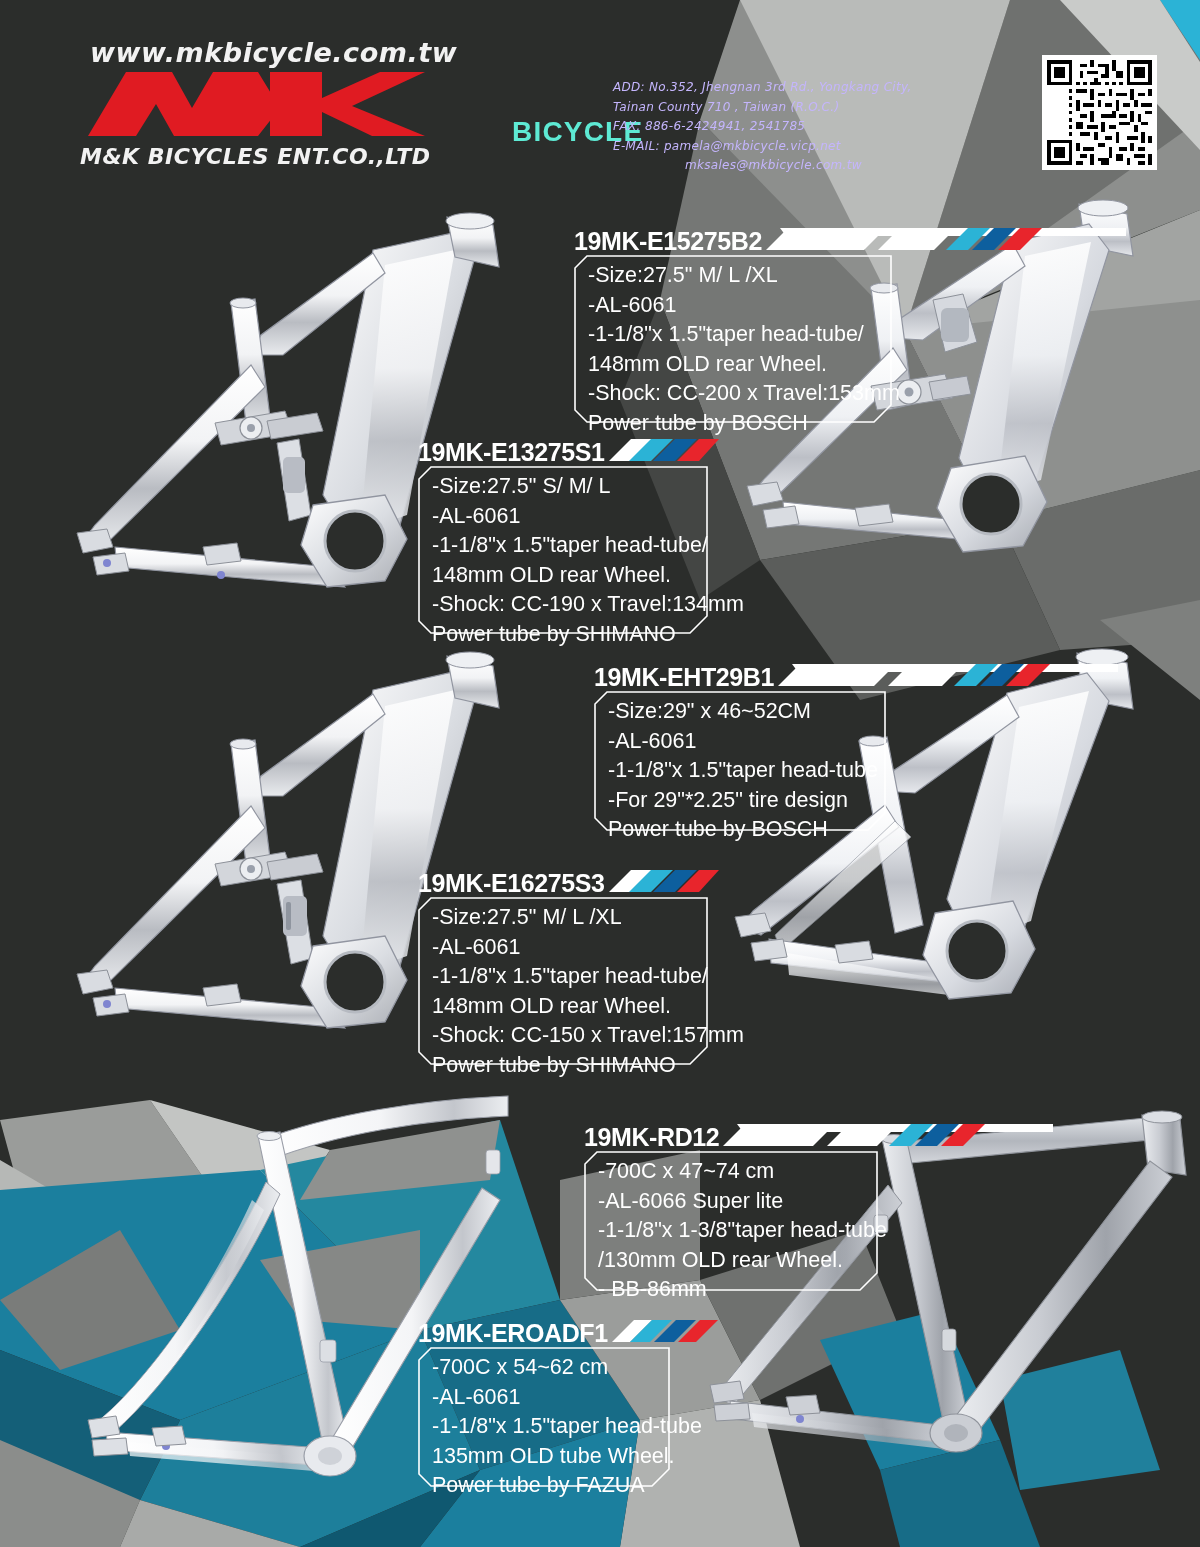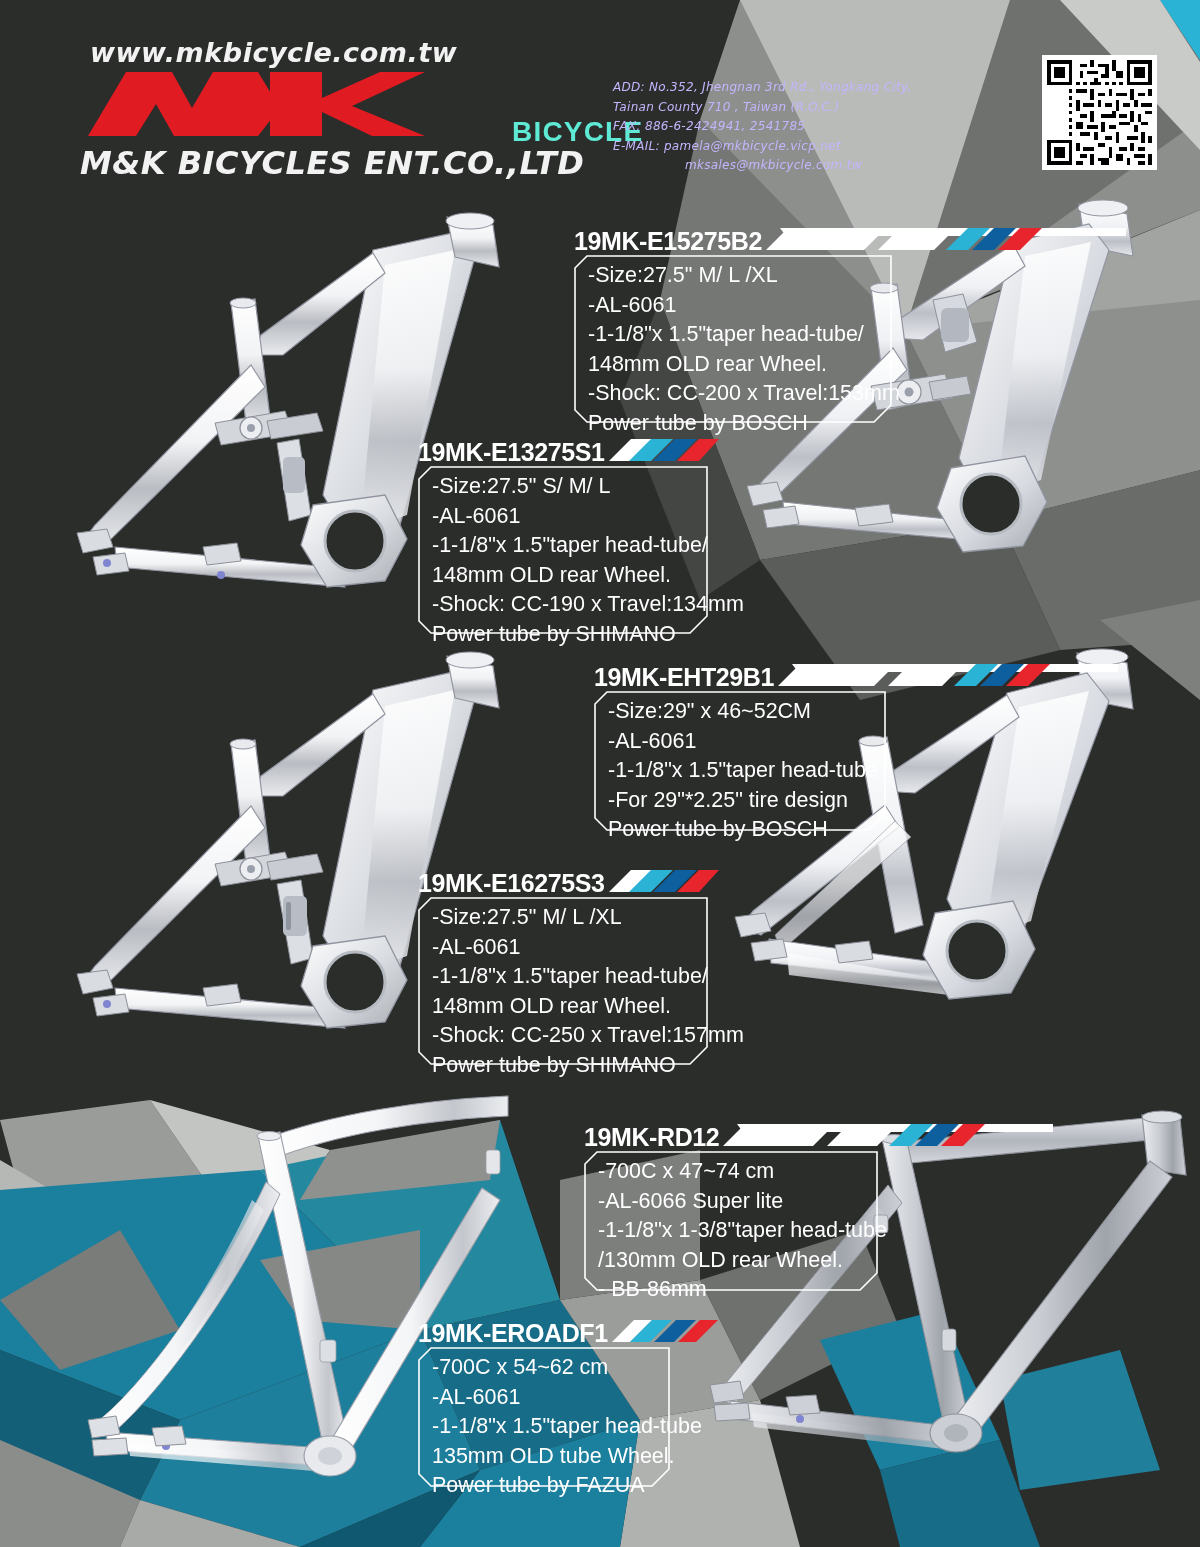--- a/index.html
+++ b/index.html
@@ -25,21 +25,21 @@
     position:absolute;left:10px;top:0;white-space:nowrap;
     transform:scaleX(1.04);transform-origin:left center;
   }
   .logo-mk{
     position:absolute;left:0px;top:26px;width:345px;height:78px;
   }
   .logo-mk svg{display:block;}
   .logo-sub{
     font-family:"DejaVu Sans",sans-serif;
     font-style:italic;font-weight:bold;
-    font-size:32px;letter-spacing:.5px;color:#f2f2f2;
+    font-size:22px;letter-spacing:.5px;color:#f2f2f2;
     position:absolute;left:0px;top:106px;white-space:nowrap;
   }
   .logo-bicycle{
     position:absolute;left:432px;top:78px;
     font-family:"Liberation Sans",sans-serif;
     font-weight:bold;font-size:28px;letter-spacing:1.2px;color:#5eead4;
   }
 
   .contact{
     position:absolute;left:613px;top:50px;width:440px;
@@ -636,21 +636,21 @@
     </div>
     <div class="box">
       <svg width="290" height="168" viewBox="0 0 290 168">
         <polygon points="13,1 289,1 289,150 272,167 13,167 1,155 1,13" fill="none" stroke="#ffffff" stroke-width="1.6"></polygon>
       </svg>
       <div class="lines">
         <div>-Size:27.5" M/ L /XL</div>
         <div>-AL-6061</div>
         <div>-1-1/8"x 1.5"taper head-tube/</div>
         <div>148mm OLD rear Wheel.</div>
-        <div>-Shock: CC-250 x Travel:157mm</div>
+        <div>-Shock: CC-150 x Travel:157mm</div>
         <div>Power tube by SHIMANO</div>
       </div>
     </div>
   </div>
 
   <div class="spec" style="left:584px;top:1122px;">
     <div class="banner">
       <div class="banner-title">19MK-RD12</div>
       <div class="banner-art">
         <svg width="330" height="30" viewBox="0 0 330 30">

